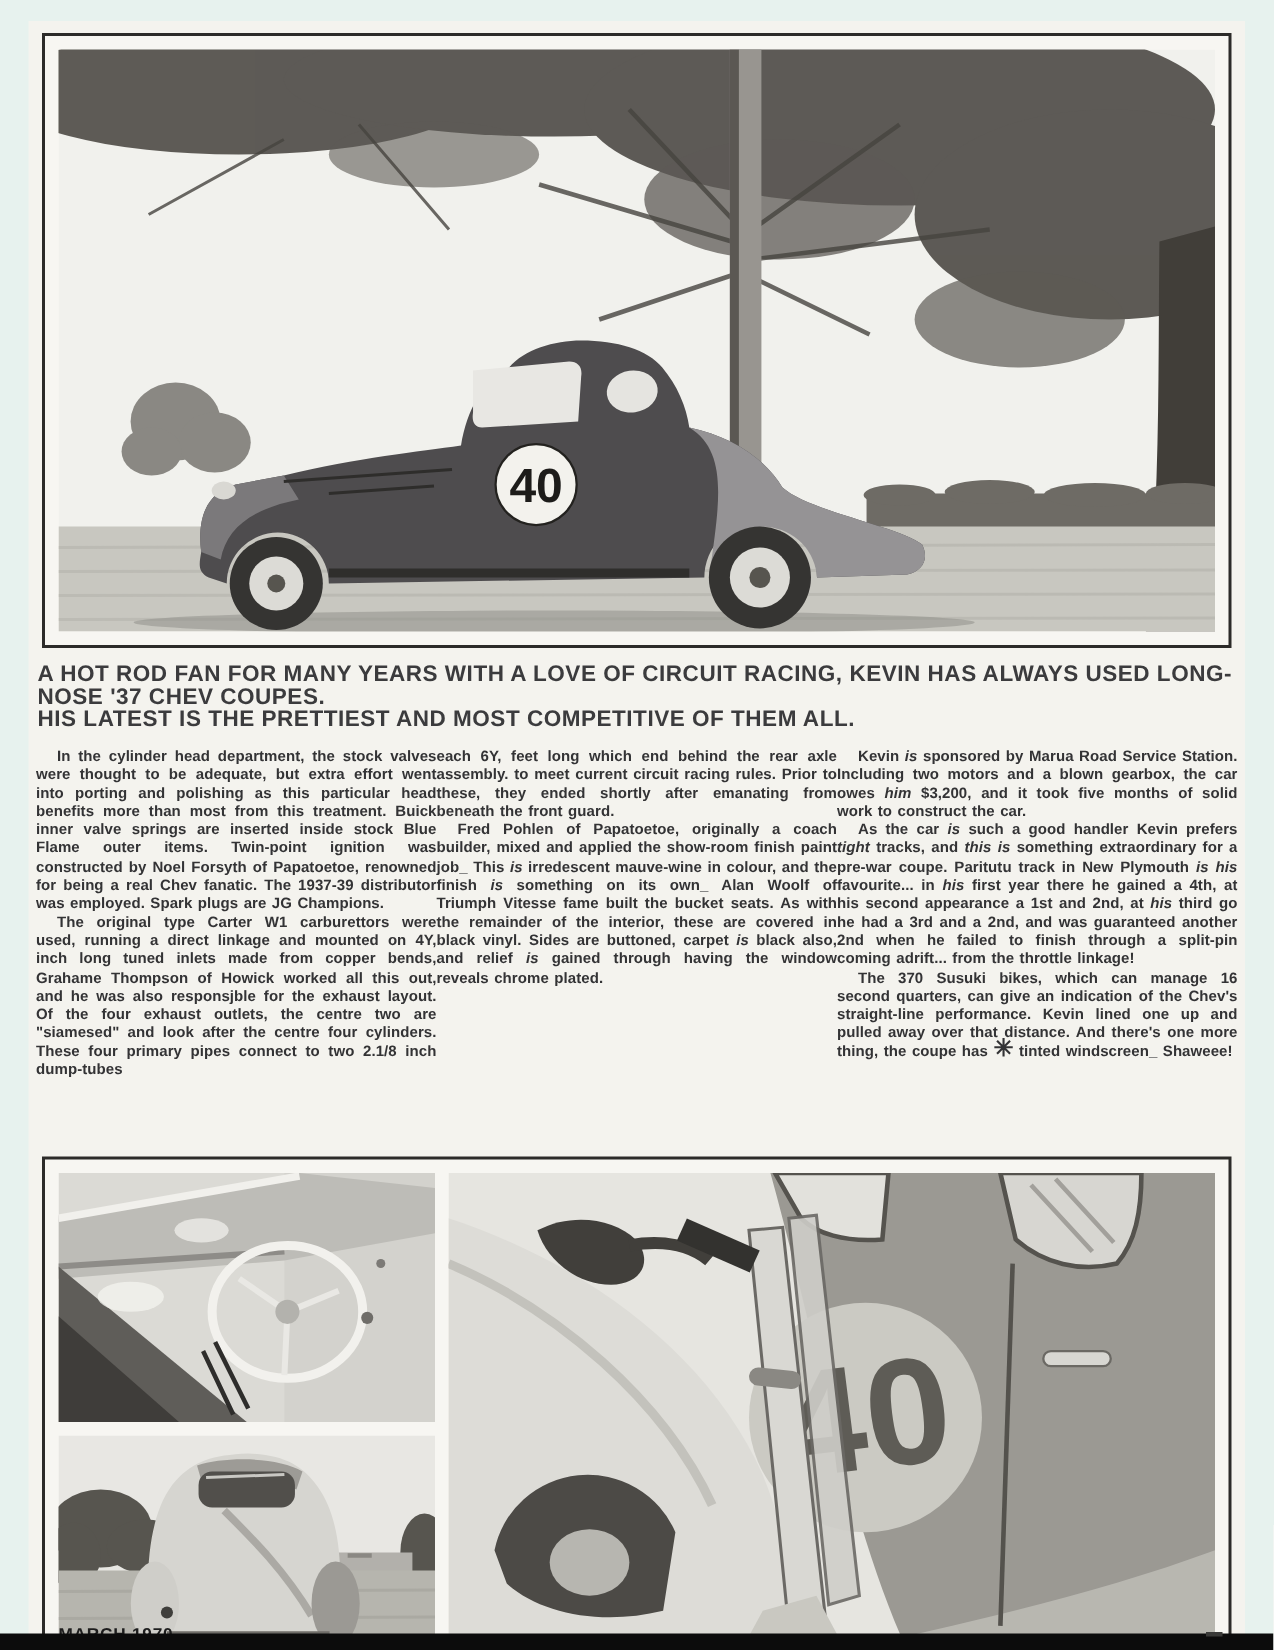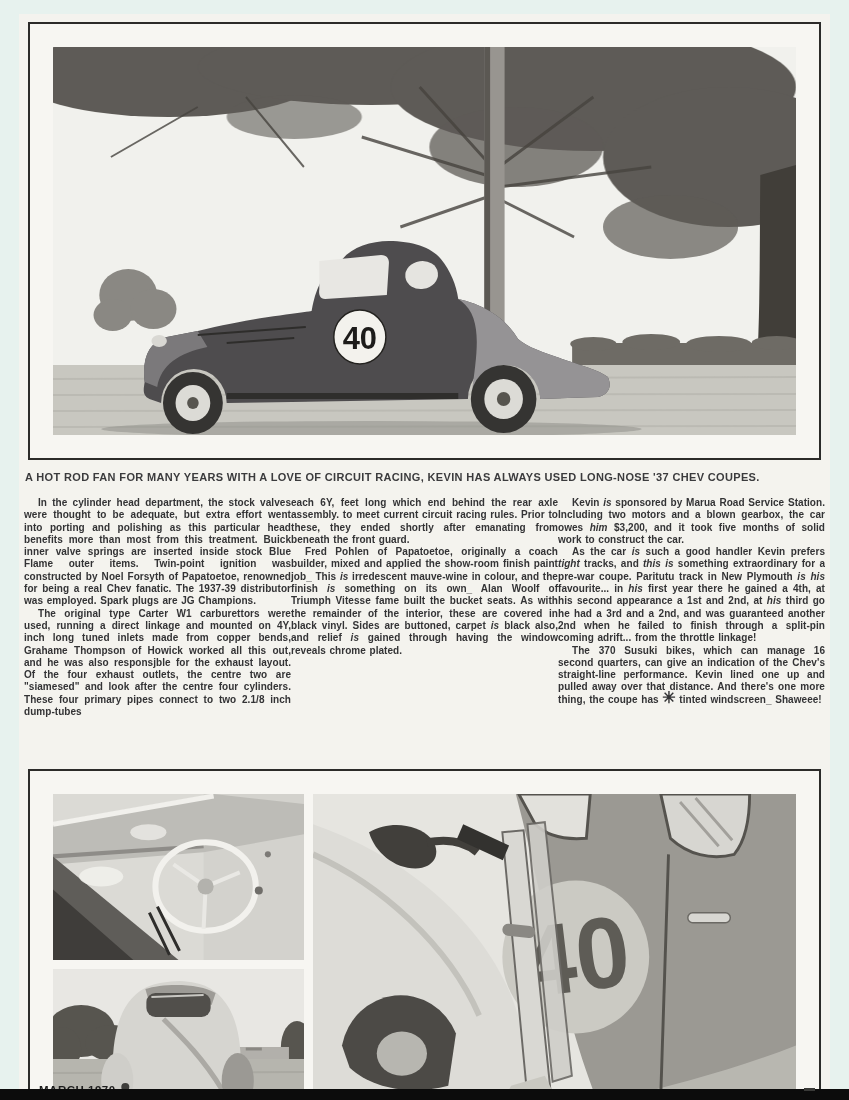--- a/index.html
+++ b/index.html
@@ -1,23 +1,23 @@
 <!DOCTYPE html>
 <html><head>
 <meta charset="utf-8">
 <style>
   html,body{margin:0;padding:0;}
   .stage{position:relative;width:849px;height:1100px;overflow:hidden;
          background:#e7f2ee;font-family:"Liberation Sans",sans-serif;}
   .paper{position:absolute;top:14px;left:19px;width:811px;height:1086px;
          background:#f4f3ee;}
-  .frame{border:2.5px solid #2c2b29;background:#f7f6f2;padding:23px;box-sizing:border-box;}
+  .frame{border:2.5px solid #2c2b29;background:#f7f6f2;padding:9px;box-sizing:border-box;}
   .main-frame{margin:8px 9px 0 9px;}
   .main-frame svg{display:block;width:100%;height:388px;}
-  .caption{margin:10px 6px 0 6px;font-weight:700;font-size:11px;line-height:15px;
+  .caption{margin:10px 6px 0 6px;font-weight:700;font-size:15px;line-height:15px;
            letter-spacing:.35px;color:#3b3b3d;}
   .columns{display:flex;gap:0;margin:12px 5px 0 5px;height:258px;overflow:hidden;}
   .col{flex:1;font-weight:700;font-size:10px;line-height:12.3px;color:#333335;
        text-align:justify;letter-spacing:.05px;word-spacing:.08em;}
   .col p{margin:0;}
   .col p.indent{text-indent:14px;}
   .it{font-style:italic;}
   .star{font-size:16px;font-weight:900;line-height:0;letter-spacing:0;}
   .collage-frame{margin:14px 9px 0 9px;}
   .collage{display:grid;grid-template-columns:251px 1fr;grid-template-rows:166px 145px;
@@ -111,20 +111,21 @@
           <g>
             <circle cx="318" cy="290" r="27" fill="#f3f2ed" stroke="#23221f" stroke-width="1.5"></circle>
             <text x="318" y="302" font-family="Liberation Sans, sans-serif" font-size="32" font-weight="bold" fill="#1d1c1a" text-anchor="middle">40</text>
           </g>
         </g>
       </svg>
     </figure>
 
     <p class="caption">
       <span>A HOT ROD FAN FOR MANY YEARS WITH A LOVE OF CIRCUIT RACING, KEVIN HAS ALWAYS USED LONG-NOSE '37 CHEV COUPES.</span><br>
+      <span>HIS LATEST IS THE PRETTIEST AND MOST COMPETITIVE OF THEM ALL.</span>
     </p>
 
     <div class="columns">
       <div class="col">
           <p class="indent"><span>In the cylinder head department, the stock valves were thought to be adequate, but extra effort went into porting and polishing as this particular head benefits more than most from this treatment. Buick inner valve springs are inserted inside stock Blue Flame outer items. Twin-point ignition was constructed by Noel Forsyth of Papatoetoe, renowned for being a real Chev fanatic. The 1937-39 distributor was employed. Spark plugs are JG Champions.</span></p>
           <p class="indent"><span>The original type Carter W1 carburettors were used, running a direct linkage and mounted on 4Y, inch long tuned inlets made from copper bends, Grahame Thompson of Howick worked all this out, and he was also responsjble for the exhaust layout. Of the four exhaust outlets, the centre two are "siamesed" and look after the centre four cylinders. These four primary pipes connect to two 2.1/8 inch dump-tubes</span></p>
         </div>
       <div class="col">
           <p><span>each 6Y, feet long which end behind the rear axle assembly. to meet current circuit racing rules. Prior to these, they ended shortly after emanating from beneath the front guard.</span></p>
           <p class="indent"><span>Fred Pohlen of Papatoetoe, originally a coach builder, mixed and applied the show-room finish paint job_ This </span><span class="it">is</span><span> irredescent mauve-wine in colour, and the finish </span><span class="it">is</span><span> something on its own_ Alan Woolf of Triumph Vitesse fame built the bucket seats. As with the remainder of the interior, these are covered in black vinyl. Sides are buttoned, carpet </span><span class="it">is</span><span> black also, and relief </span><span class="it">is</span><span> gained through having the window reveals chrome plated.</span></p>

